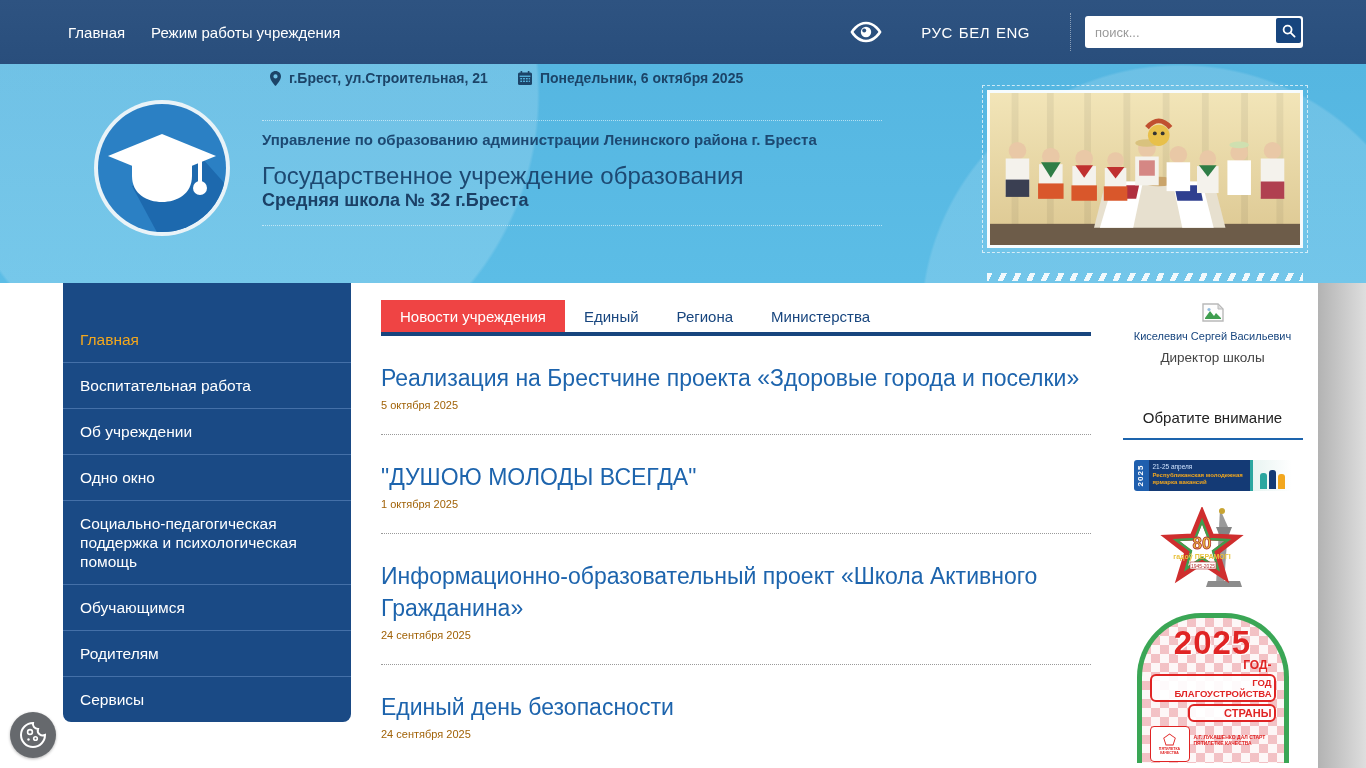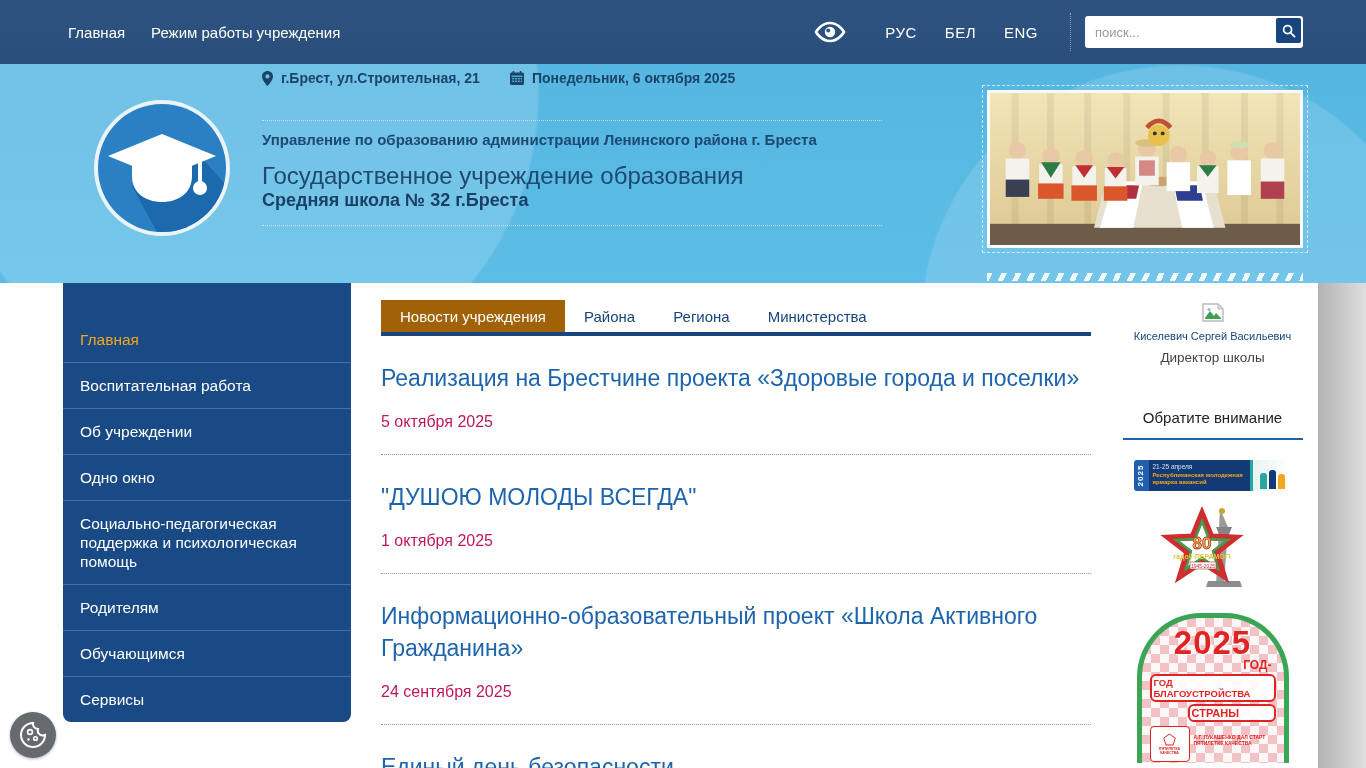--- a/index.html
+++ b/index.html
@@ -8,21 +8,21 @@
   
   .topbar{
     position:absolute; left:0; top:0; width:1366px; height:64px;
     background:linear-gradient(180deg,#2e5381,#294e7c);
     display:flex; align-items:center;
   }
   .topnav{ display:flex; gap:26px; margin-left:68px; }
   .topnav a{ color:#fff; font-size:15px; text-decoration:none; cursor:pointer; }
   .top-right{ position:absolute; right:63px; top:0; height:64px; display:flex; align-items:center; gap:0; }
   .eye-btn{ width:34px; height:24px; margin-right:38px; cursor:pointer; }
-  .langs{ display:flex; gap:28px; margin-right:32px; }
+  .langs{ display:flex; gap:6px; margin-right:40px; }
   .langs a{ color:#fff; font-size:15px; letter-spacing:.5px; text-decoration:none; cursor:pointer; }
   .search-sep{ height:38px; border-left:1px dotted rgba(255,255,255,.45); margin-right:14px; }
   .searchbox{ position:relative; width:218px; height:32px; }
   .searchbox input{
     width:100%; height:100%; border:none; border-radius:3px; padding:0 36px 0 10px;
     font-size:13px; color:#333; outline:none; background:#fff;
   }
   .searchbox input::placeholder{ color:#9a9a9a; }
   .search-btn{
     position:absolute; right:2px; top:2px; width:25px; height:25px; border:none; border-radius:2px;
@@ -30,21 +30,21 @@
   }
 
   
   .header{
     position:absolute; left:0; top:64px; width:1366px; height:219px;
     background:
       radial-gradient(circle 300px at 240px 30px, rgba(255,255,255,.16) 0 99%, transparent 100%),
       radial-gradient(circle 260px at 1180px 260px, rgba(255,255,255,.14) 0 99%, transparent 100%),
       linear-gradient(180deg,#55b6e1,#5cbde6);
   }
-  .addr-row{ position:absolute; left:262px; top:6px; display:flex; align-items:center; gap:8px;
+  .addr-row{ position:absolute; left:270px; top:6px; display:flex; align-items:center; gap:8px;
              color:#1c4468; font-size:14px; font-weight:bold; }
   .addr-row .sp{ width:14px; }
   .logo{ position:absolute; left:92px; top:34px; width:140px; height:140px; cursor:pointer; }
   .titles{
     position:absolute; left:262px; top:56px; width:620px; color:#1d4972;
     border-top:1px dotted rgba(255,255,255,.55); border-bottom:1px dotted rgba(255,255,255,.55);
     padding:10px 0 14px 0;
   }
   .titles .dept{ font-size:15px; font-weight:bold; margin-bottom:14px; }
   .titles .orgtype{ font-size:24px; }
@@ -75,24 +75,24 @@
     padding:13px 17px; font-size:15.5px; color:#fff; line-height:19px;
     border-top:1px solid rgba(120,160,210,.45); cursor:pointer;
   }
   .sidebar .item:first-child{ border-top:none; }
   .sidebar .item.active{ color:#f2a71e; }
 
   
   .main{ position:absolute; left:381px; top:283px; width:710px; }
   .tabs{ margin-top:17px; display:flex; border-bottom:4px solid #17457e; }
   .tab{ padding:8px 19px 7px; font-size:15px; color:#17457e; cursor:pointer; white-space:nowrap; }
-  .tab.active{ background:#a16207; color:#fff; }
+  .tab.active{ background:#ef4444; color:#fff; }
   .news-item{ margin-top:26px; }
   .news-title{ font-size:23px; color:#1d64ad; line-height:32px; cursor:pointer; }
-  .news-date{ font-size:16px; color:#be185d; margin-top:19px; }
+  .news-date{ font-size:11px; color:#a16207; margin-top:5px; }
   .news-sep{ border-bottom:1px dotted #9a9a9a; margin-top:23px; }
 
   
   .rightbar{ position:absolute; left:1107px; top:283px; width:211px; text-align:center; }
   .broken-img{ margin:20px auto 6px; width:22px; height:19px; display:block; cursor:pointer; }
   .director-name{ font-size:11px; font-weight:normal; color:#17457e; line-height:17px; padding:0 14px; }
   .director-title{ font-size:13.5px; color:#444; margin-top:5px; }
   .attention{ margin-top:44px; font-size:15px; color:#222; }
   .attention-line{ margin:12px auto 0; width:180px; border-bottom:2px solid #1d64ad; }
 
@@ -116,21 +116,21 @@
     border:5px solid #3aa655; border-bottom:none; border-radius:64px 64px 0 0;
     background:
       repeating-conic-gradient(rgba(236,160,166,.55) 0 25%, rgba(255,255,255,.6) 0 50%) 0 0/18px 18px,
       #fbeaea;
     overflow:hidden; padding-top:10px;
   }
   .banner3 .big{ font-size:33px; font-weight:bold; color:#e02424; text-align:center; line-height:30px;
                  text-shadow:1px 1px 0 #fff; letter-spacing:1px; }
   .banner3 .god{ font-size:12px; font-weight:bold; color:#e02424; text-align:right; padding-right:12px; }
   .banner3 .box{ margin:2px 8px 0; background:rgba(255,255,255,.92); border:2px solid #e02424; border-radius:6px;
-                 color:#e02424; font-weight:bold; font-size:9.5px; text-align:left; padding:1px 2px; }
+                 color:#e02424; font-weight:bold; font-size:9.5px; text-align:right; padding:1px 2px; }
   .banner3 .box.right{ margin-left:46px; font-size:11px; }
   .banner3 .row{ display:flex; align-items:flex-start; margin-top:4px; padding:0 8px; gap:4px; }
   .banner3 .badge{ width:40px; height:36px; background:#fff; border:1.5px solid #e02424; border-radius:4px;
                    display:flex; flex-direction:column; align-items:center; justify-content:center; }
   .banner3 .badge .pent{ color:#e02424; font-size:15px; line-height:14px; }
   .banner3 .badge .bt{ font-size:3.5px; color:#e02424; font-weight:bold; }
   .banner3 .cap{ flex:1; font-size:5px; font-weight:bold; color:#e02424; text-align:left; line-height:6px; padding-top:8px; }
 
   
   .cookie-btn{
@@ -307,29 +307,29 @@
 </div>
 
 <div class="grey-strip"></div>
 
 <div class="sidebar">
   <div class="item active">Главная</div>
   <div class="item">Воспитательная работа</div>
   <div class="item">Об учреждении</div>
   <div class="item">Одно окно</div>
   <div class="item">Социально-педагогическая поддержка и психологическая помощь</div>
+  <div class="item">Обучающимся</div>
   <div class="item">Родителям</div>
-  <div class="item">Обучающимся</div>
   <div class="item">Сервисы</div>
 </div>
 
 <div class="main">
   <div class="tabs">
     <div class="tab active">Новости учреждения</div>
-    <div class="tab">Района</div>
+    <div class="tab">Единый</div>
     <div class="tab">Региона</div>
     <div class="tab">Министерства</div>
   </div>
 
   <div class="news-item">
     <div class="news-title">Реализация на Брестчине проекта «Здоровые города и поселки»</div>
     <div class="news-date">5 октября 2025</div>
     <div class="news-sep"></div>
   </div>
   <div class="news-item">

